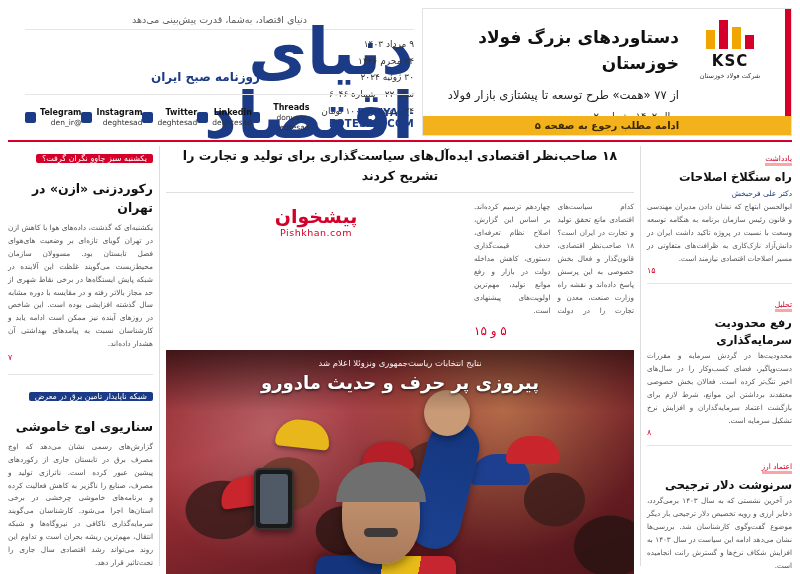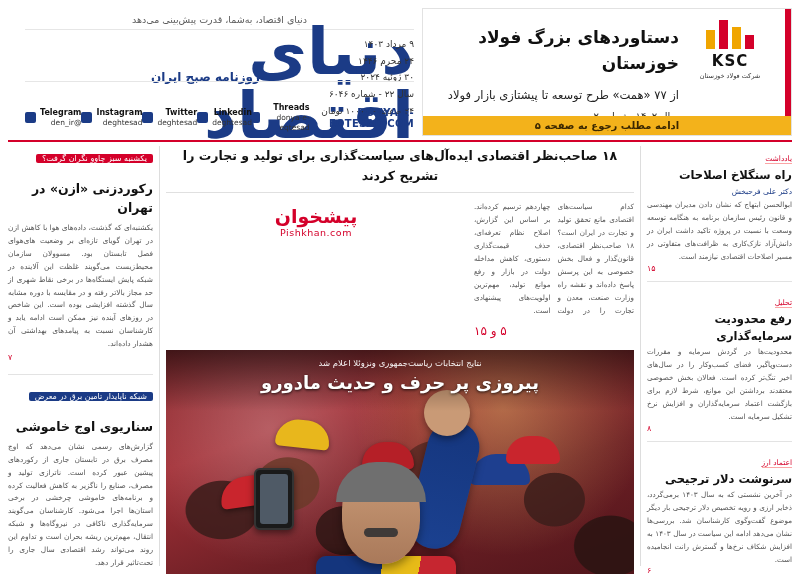--- a/index.html
+++ b/index.html
@@ -96,21 +96,21 @@
   .masthead-meta {
     position: absolute; top: 28px; right: 0;
     font-size: 9px; color: #333; line-height: 1.85; text-align: right;
   }
   .masthead-meta .day {
     font-size: 11px; font-weight: bold; color: #111; margin-bottom: 2px;
   }
   .social-bar {
     position: absolute; bottom: 4px; right: 0; left: 0;
     display: flex; flex-direction: row-reverse; justify-content: space-between;
-    align-items: center; border-top: 1px solid #e6e6e6; padding-top: 21px;
+    align-items: center; border-top: 1px solid #e6e6e6; padding-top: 8px;
   }
   .social-item { display: flex; flex-direction: row-reverse; align-items: center; gap: 4px; }
   .social-item .dot {
     width: 11px; height: 11px; border-radius: 2px; background: #1b3b86;
     display: inline-block;
   }
   .social-item .txt { font-size: 7.5px; color: #333; line-height: 1.25; text-align: right; }
   .social-item .txt b { display: block; font-size: 8px; color: #111; }
   .site-url {
     font-size: 10px; color: #1b3b86; font-weight: bold; letter-spacing: .3px;
@@ -273,21 +273,21 @@
 
   
   .col-right {
     position: absolute;
     top: 146px; right: 8px; width: 152px; bottom: 8px;
     border-left: 1px solid #ddd;
     padding-left: 6px;
   }
   .rs-tag {
     display: inline-block; font-size: 7.5px; color: #d4002a;
-    border-bottom: 1px solid #fca5a5; margin-bottom: 3px;
+    border-bottom: 3px solid #fca5a5; margin-bottom: 3px;
   }
   .rs-title {
     font-size: 11.5px; font-weight: bold; color: #111; line-height: 1.55;
     text-align: right;
   }
   .rs-by { font-size: 7.5px; color: #1b3b86; margin: 2px 0 3px; }
   .rs-body {
     font-size: 7.2px; color: #555; line-height: 1.8; text-align: justify;
   }
   .rs-more { font-size: 8px; color: #d4002a; text-align: left; }

